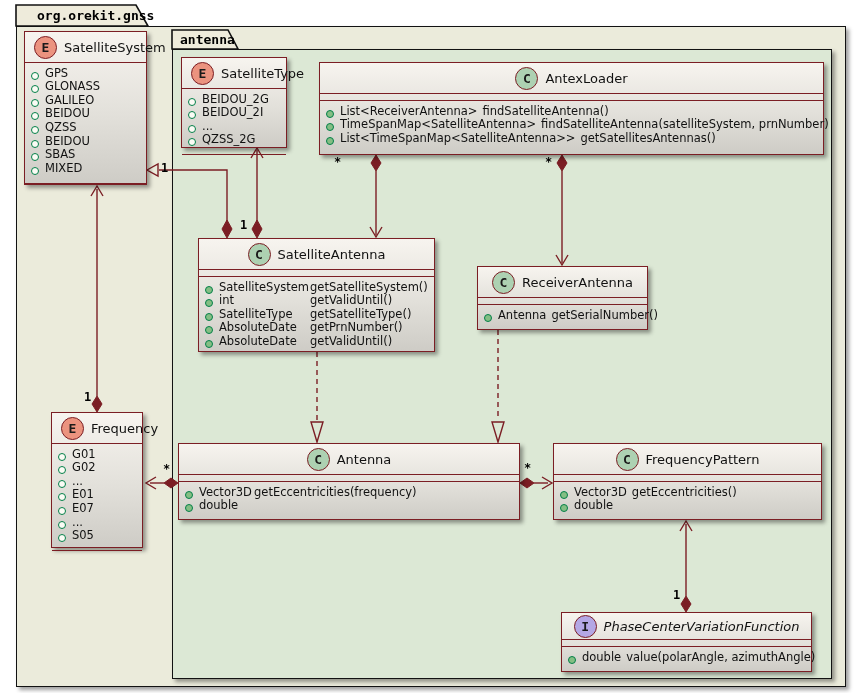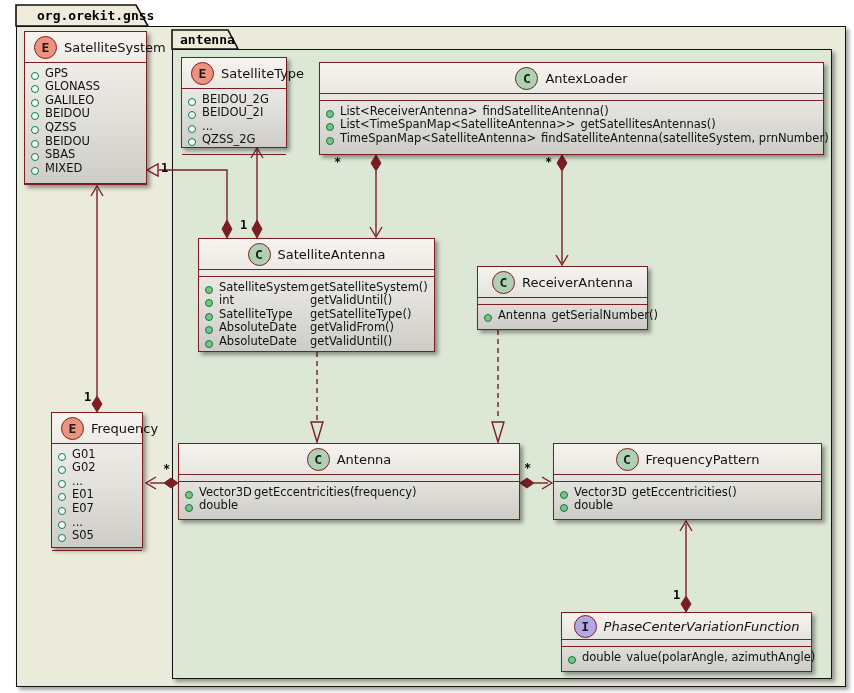--- a/index.html
+++ b/index.html
@@ -189,28 +189,28 @@
     </div>
     <div class="strip"></div>
     <div class="members">
       <div class="member">
           <span class="micon method"></span>
           <span class="mtype">List&lt;ReceiverAntenna&gt;</span>
           <span>findSatelliteAntenna()</span>
         </div>
       <div class="member">
           <span class="micon method"></span>
+          <span class="mtype">TimeSpanMap&lt;SatelliteAntenna&gt;</span>
+          <span>findSatelliteAntenna(satelliteSystem, prnNumber)</span>
+        </div>
+      <div class="member">
+          <span class="micon method"></span>
           <span class="mtype">List&lt;TimeSpanMap&lt;SatelliteAntenna&gt;&gt;</span>
           <span>getSatellitesAntennas()</span>
         </div>
-      <div class="member">
-          <span class="micon method"></span>
-          <span class="mtype">TimeSpanMap&lt;SatelliteAntenna&gt;</span>
-          <span>findSatelliteAntenna(satelliteSystem, prnNumber)</span>
-        </div>
     </div>
   </div>
 
   <div class="uml-box t95" style="left:198px;top:238px;width:237px;height:114px;">
     <div class="title centered">
       <span class="badge badge-c">C</span>
       <span class="cname">SatelliteAntenna</span>
     </div>
     <div class="strip"></div>
     <div class="members">
@@ -225,21 +225,21 @@
           <span>getValidUntil()</span>
         </div>
       <div class="member">
           <span class="micon method"></span>
           <span class="mtype">SatelliteType</span>
           <span>getSatelliteType()</span>
         </div>
       <div class="member">
           <span class="micon method"></span>
           <span class="mtype">AbsoluteDate</span>
-          <span>getValidFrom()</span>
+          <span>getPrnNumber()</span>
         </div>
       <div class="member">
           <span class="micon method"></span>
           <span class="mtype">AbsoluteDate</span>
           <span>getValidUntil()</span>
         </div>
     </div>
   </div>
 
   <div class="uml-box" style="left:477px;top:266px;width:171px;height:64px;">

